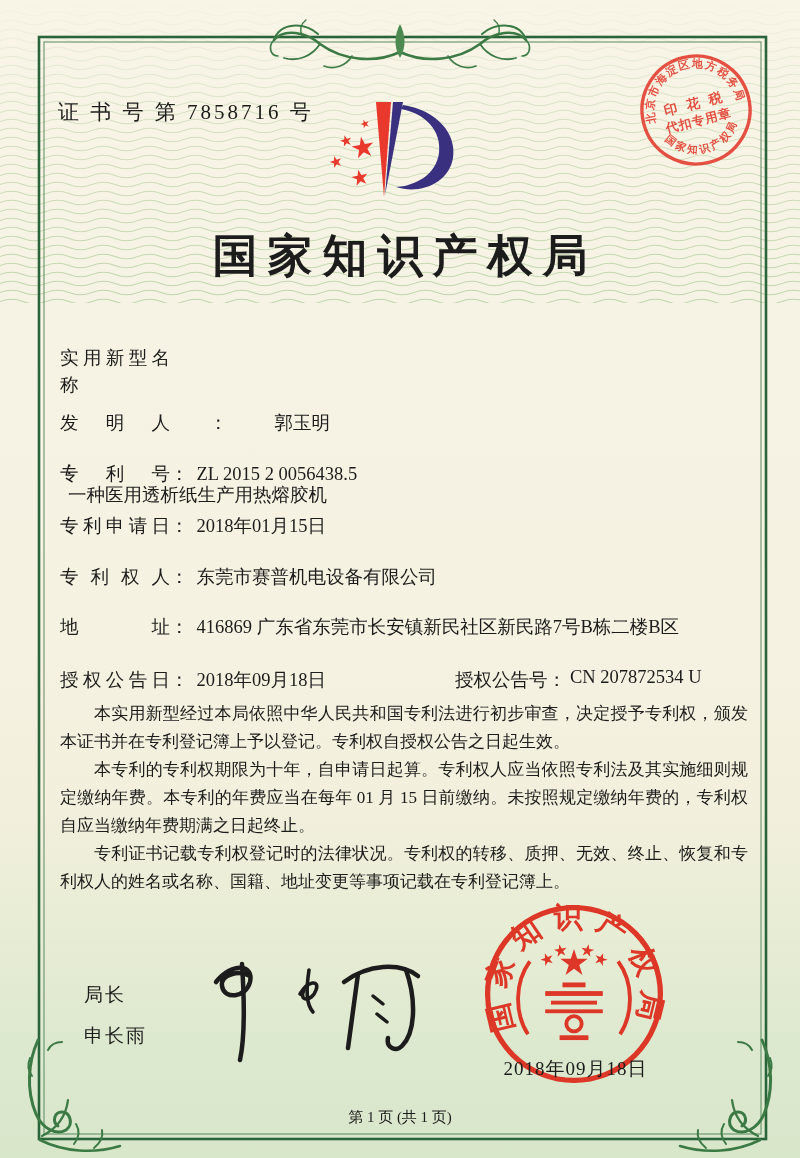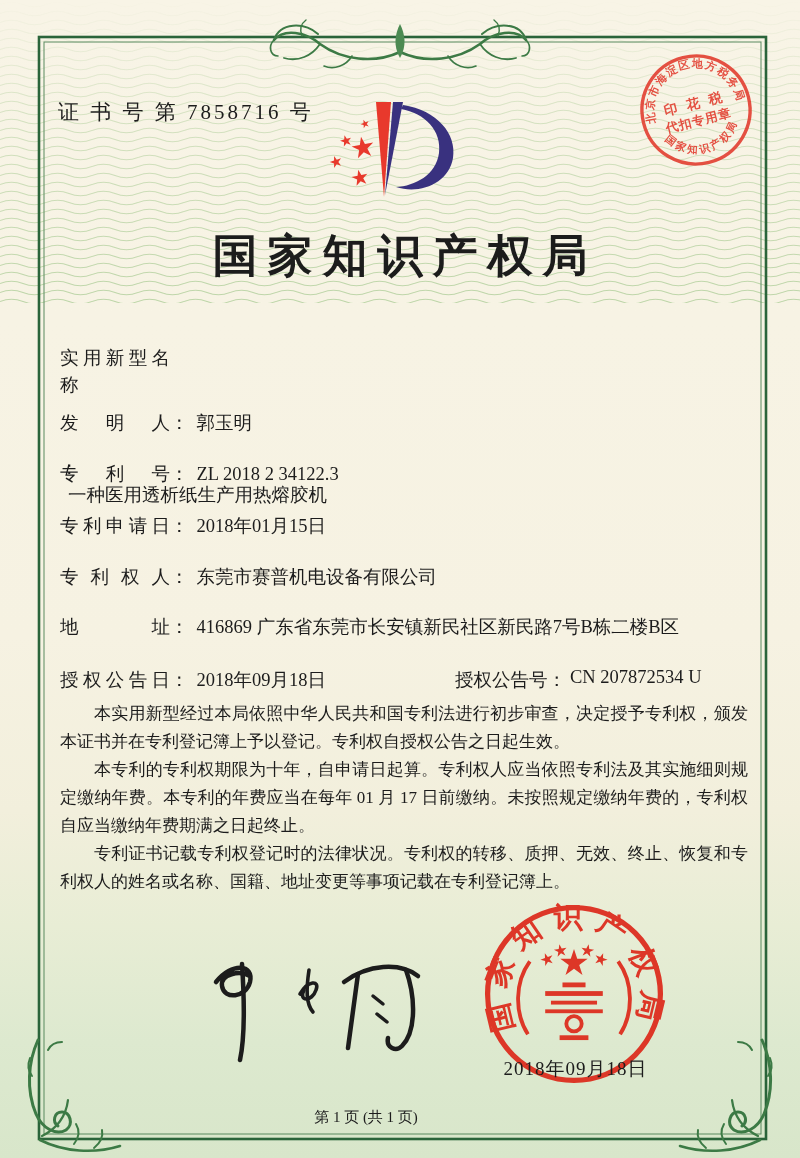--- a/index.html
+++ b/index.html
@@ -24,21 +24,21 @@
   .grant-right{left:455px;display:flex;font-size:18.5px;z-index:3;}
   .body-text{left:60px;top:700px;width:688px;font-size:17px;line-height:28px;
              text-align:justify;z-index:3;}
   .body-text p{margin:0;text-indent:2em;}
   .officials{left:84px;top:982px;font-size:19px;z-index:3;}
   .officials div{margin-bottom:15px;letter-spacing:2px;}
   .signature{left:188px;top:946px;z-index:3;}
   .big-seal{left:478px;top:898px;z-index:2;}
   .seal-date{left:468px;top:1056px;width:215px;text-align:center;font-size:19px;
              letter-spacing:1px;z-index:3;}
-  .footer{left:0;top:1108px;width:732px;text-align:center;font-size:15px;z-index:3;}
+  .footer{left:0;top:1108px;width:800px;text-align:center;font-size:15px;z-index:3;}
 </style>
 </head>
 <body>
 
 <div class="page">
 
   <svg class="abs waves" width="800" height="303">
     <defs>
       <pattern id="wavePat" width="46" height="9" patternUnits="userSpaceOnUse">
         <path d="M0 4.5 Q 11.5 0 23 4.5 T 46 4.5" fill="none" stroke="#b7d2a2" stroke-width="1.1"></path>
@@ -137,29 +137,29 @@
     </g>
   </svg>
 
   <div class="abs title">国家知识产权局</div>
 
   <div class="abs field-row" style="top:345px;flex-direction:column;">
     <span class="f-label">实用新型名称</span>
       <span class="f-colon">：</span>
     <span class="f-value">一种医用透析纸生产用热熔胶机</span>
   </div>
-  <div class="abs field-row" style="top:410px;">
+  <div class="abs field-row" style="top:410px;gap:39px;">
     <span class="f-label">发明人</span>
       <span class="f-colon">：</span>
     <span class="f-value">郭玉明</span>
   </div>
   <div class="abs field-row" style="top:461px;">
     <span class="f-label">专利号</span>
       <span class="f-colon">：</span>
-    <span class="f-value">ZL 2018 2 34122.3</span>
+    <span class="f-value">ZL 2015 2 0056438.5</span>
   </div>
   <div class="abs field-row" style="top:513px;">
     <span class="f-label">专利申请日</span>
       <span class="f-colon">：</span>
     <span class="f-value">2018年01月15日</span>
   </div>
   <div class="abs field-row" style="top:564px;">
     <span class="f-label">专利权人</span>
       <span class="f-colon">：</span>
     <span class="f-value">东莞市赛普机电设备有限公司</span>
@@ -176,24 +176,28 @@
     <span class="f-value">2018年09月18日</span>
   </div>
   <div class="abs grant-right" style="top:667px;">
     <span>授权公告号</span>
       <span>：</span>
     <span style="margin-left:4px;">CN 207872534 U</span>
   </div>
 
   <div class="abs body-text">
     <p>本实用新型经过本局依照中华人民共和国专利法进行初步审查，决定授予专利权，颁发本证书并在专利登记簿上予以登记。专利权自授权公告之日起生效。</p>
-    <p>本专利的专利权期限为十年，自申请日起算。专利权人应当依照专利法及其实施细则规定缴纳年费。本专利的年费应当在每年 01 月 17 日前缴纳。未按照规定缴纳年费的，专利权自应当缴纳年费期满之日起终止。</p>
+    <p>本专利的专利权期限为十年，自申请日起算。专利权人应当依照专利法及其实施细则规定缴纳年费。本专利的年费应当在每年 01 月 15 日前缴纳。未按照规定缴纳年费的，专利权自应当缴纳年费期满之日起终止。</p>
     <p>专利证书记载专利权登记时的法律状况。专利权的转移、质押、无效、终止、恢复和专利权人的姓名或名称、国籍、地址变更等事项记载在专利登记簿上。</p>
   </div>
 
+  <div class="abs officials">
+    <div>局长</div>
+    <div>申长雨</div>
+  </div>
 
   <svg class="abs signature" width="240" height="122" viewBox="0 0 240 122">
     <g fill="none" stroke="#1c1c1c" stroke-width="4.5" stroke-linecap="round">
       <path d="M28,36 C44,16 66,18 62,36 C58,52 36,54 34,40 C32,28 52,24 62,30"></path>
       <path d="M54,18 C56,48 58,86 52,114"></path>
       <path d="M112,48 C120,34 132,34 128,44 C124,56 110,56 116,44" stroke-width="3.6"></path>
       <path d="M121,24 C118,44 118,58 125,66" stroke-width="3.6"></path>
       <path d="M156,36 C180,18 212,16 230,30"></path>
       <path d="M170,28 C166,58 162,88 160,102"></path>
       <path d="M218,24 C228,52 228,86 214,100 C208,106 198,102 200,92"></path>

